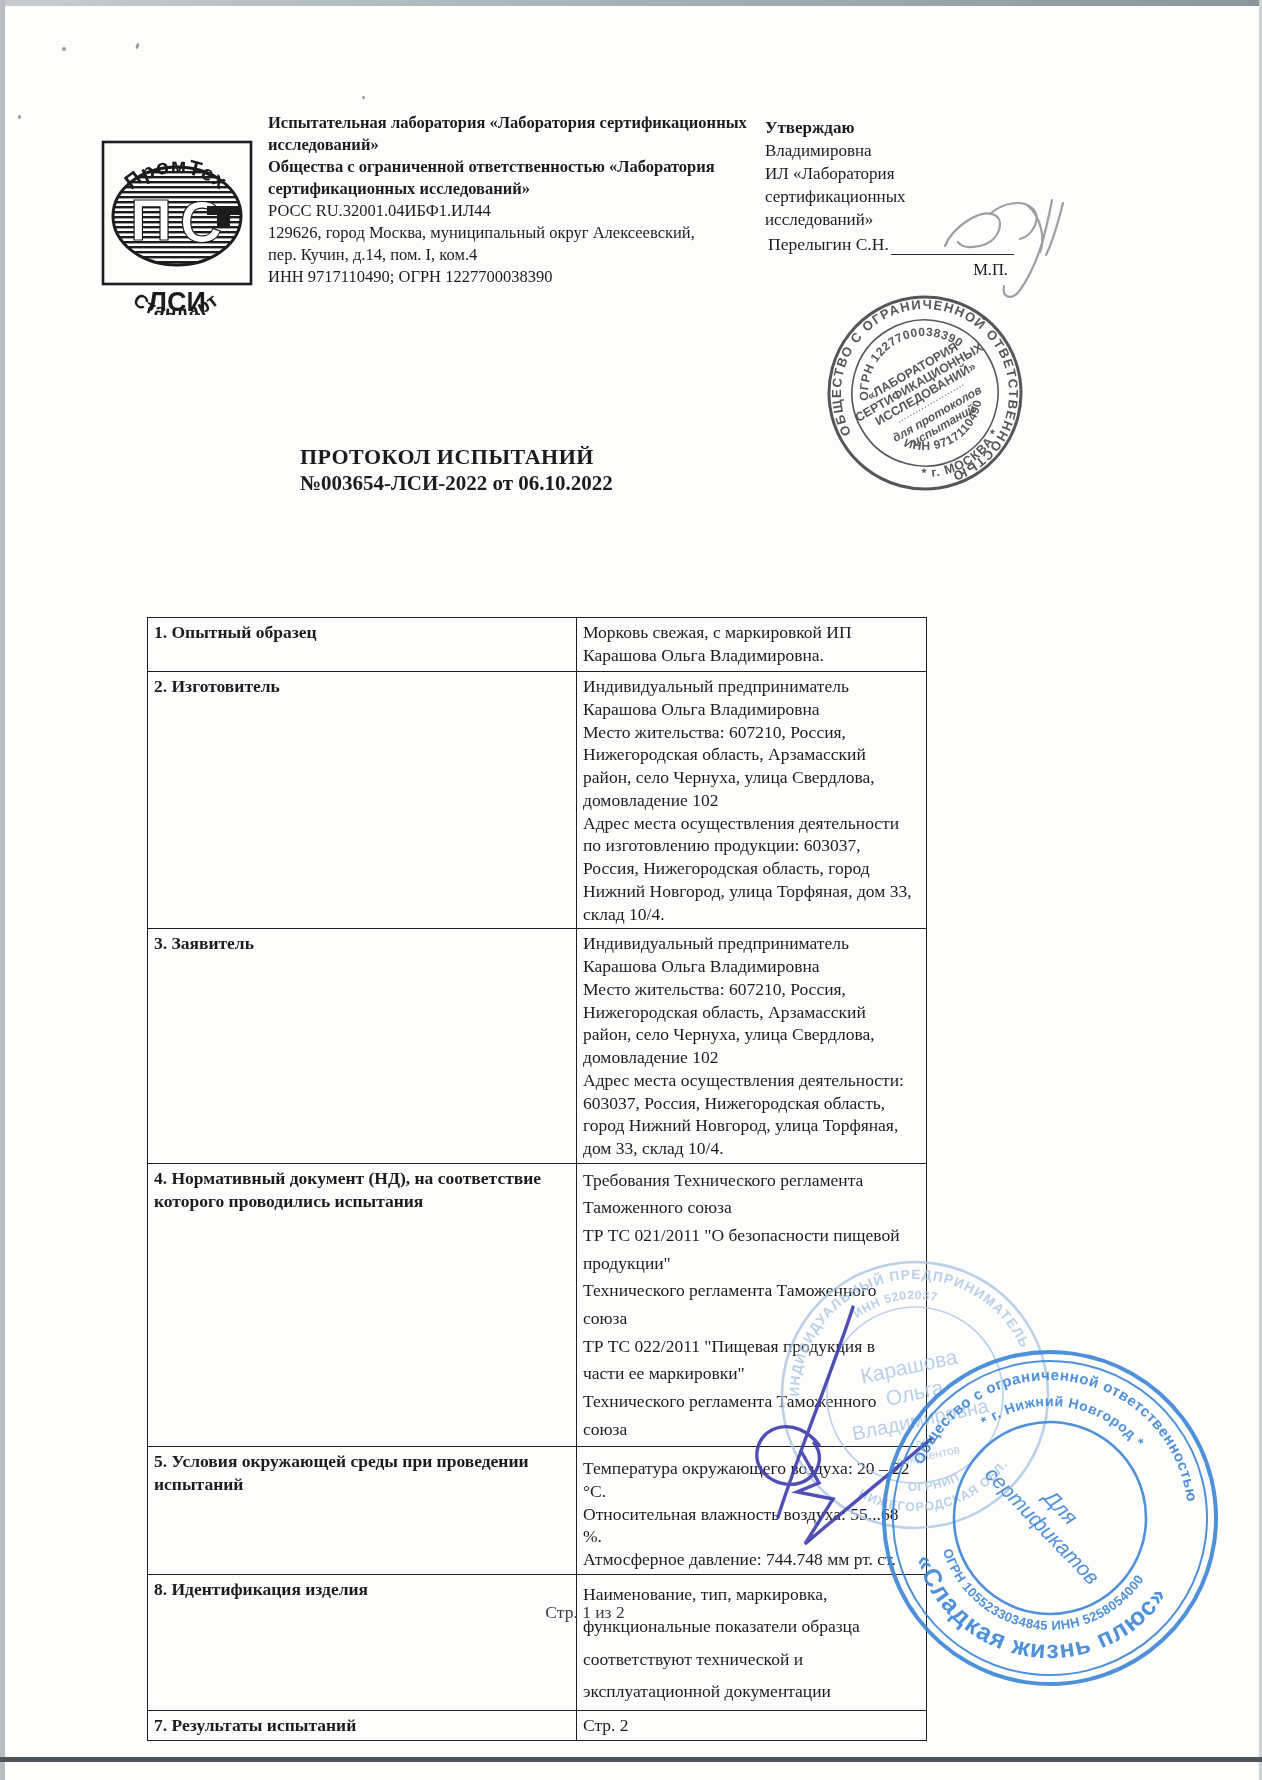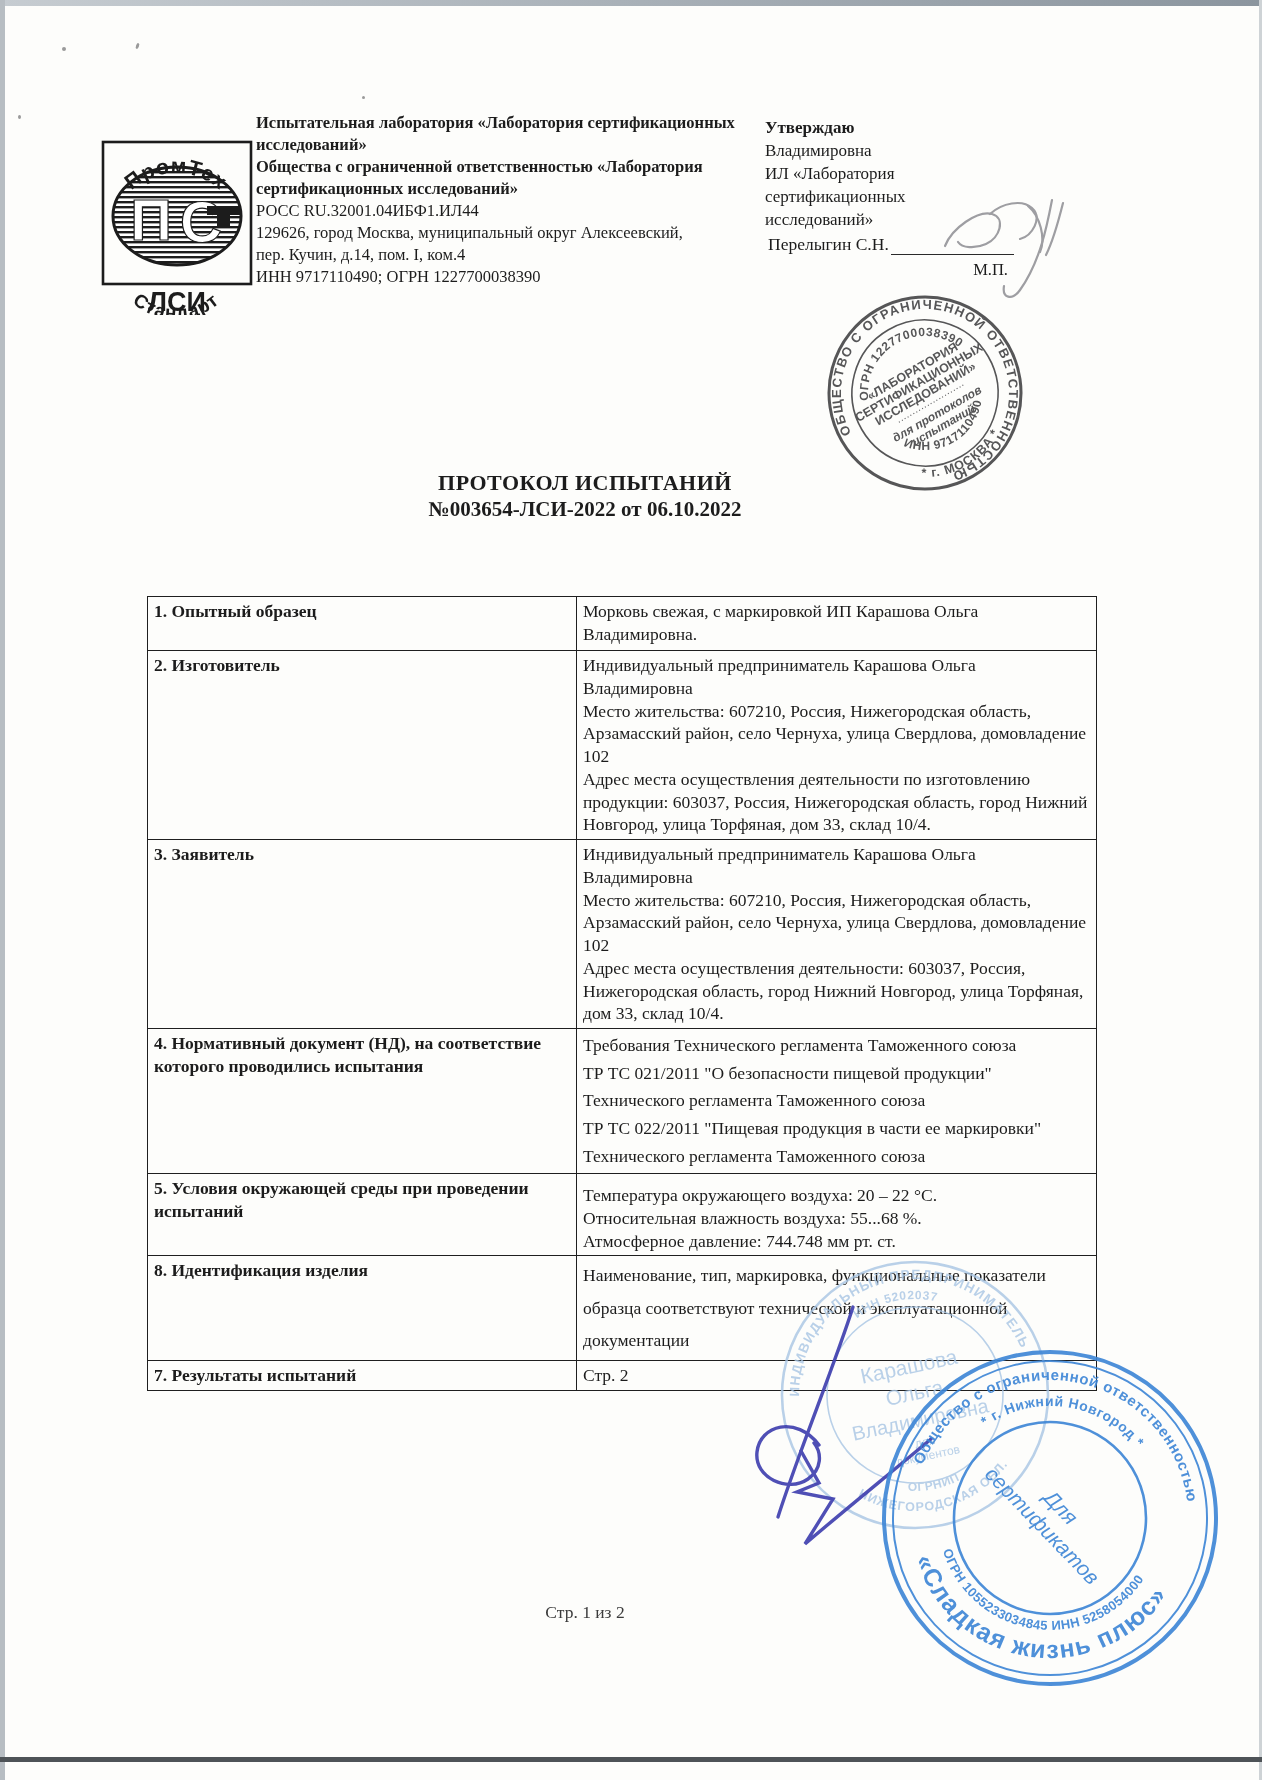--- a/index.html
+++ b/index.html
@@ -7,35 +7,35 @@
         font-family:"Liberation Serif","DejaVu Serif",serif;color:#1c1c1c;}
   .abs{position:absolute;}
   
   .edge-top{top:0;left:0;right:0;height:6px;background:linear-gradient(to right,#c6ccd1,#8b959e);}
   .edge-left{top:0;left:0;bottom:0;width:5px;background:#b7bdc2;}
   .edge-right{top:0;right:0;bottom:0;width:3px;background:#ced3d6;}
   .edge-bottom{left:0;right:0;top:1757px;height:5px;background:#4e5357;}
   .speck{position:absolute;background:#9a9a9a;border-radius:50%;}
 
   
-  .header-block{left:256px;top:112px;width:500px;font-size:16.5px;line-height:22px;}
+  .header-block{left:268px;top:112px;width:500px;font-size:16.5px;line-height:22px;}
   .hb-bold{font-weight:bold;}
   .approval{left:765px;top:116px;width:245px;text-align:left;font-size:17px;line-height:23px;}
   .approval .first{font-weight:bold;}
   .signer-row{left:768px;top:234px;width:246px;display:flex;align-items:flex-end;font-size:17.5px;}
   .sig-line{flex:1;border-bottom:1.6px solid #2a2a2a;height:20px;margin-left:2px;}
   .mp{left:768px;top:260px;width:240px;text-align:right;font-size:16.5px;}
 
   
-  .title-block{left:300px;top:470px;width:570px;text-align:center;font-weight:bold;}
+  .title-block{left:300px;top:444px;width:570px;font-weight:bold;}
   .title-line1{font-size:22px;letter-spacing:.5px;}
   .title-line2{font-size:21px;margin-top:1px;}
 
   
-  .doc-table{position:absolute;left:147px;top:596px;width:950px;border-collapse:collapse;table-layout:fixed;font-size:17.5px;}
+  .doc-table{position:absolute;left:147px;top:617px;width:780px;border-collapse:collapse;table-layout:fixed;font-size:17.5px;}
   .doc-table td{border:1.6px solid #1f1f1f;vertical-align:top;padding:3px 8px 3px 6px;}
   .doc-table td.lbl{width:414px;font-weight:bold;line-height:1.3;}
   .doc-table td.val{line-height:1.3;}
   .v{white-space:pre-line;}
   .doc-table tr:nth-child(1){height:54px;}
   .doc-table tr:nth-child(2){height:172px;}
   .doc-table tr:nth-child(3){height:156px;}
   .doc-table tr:nth-child(4){height:144px;}
   .doc-table tr:nth-child(5){height:68px;}
   .doc-table tr:nth-child(6){height:86px;}

